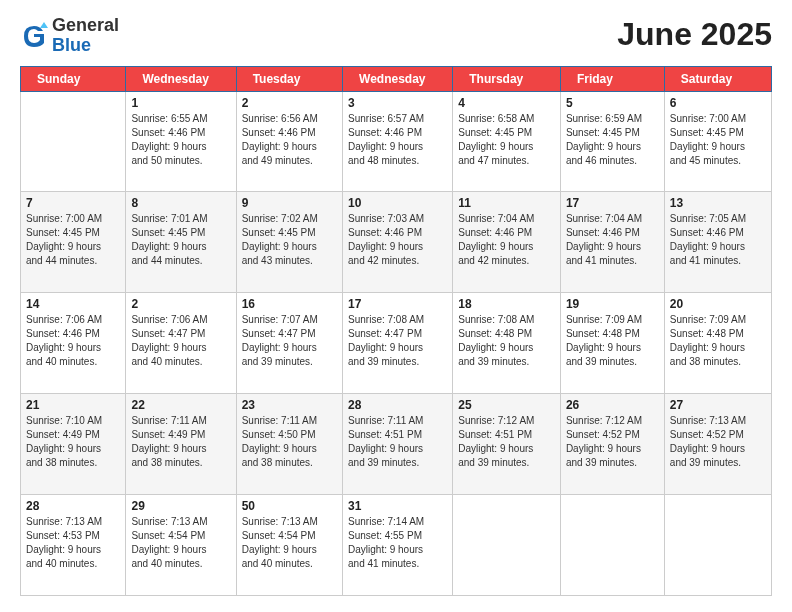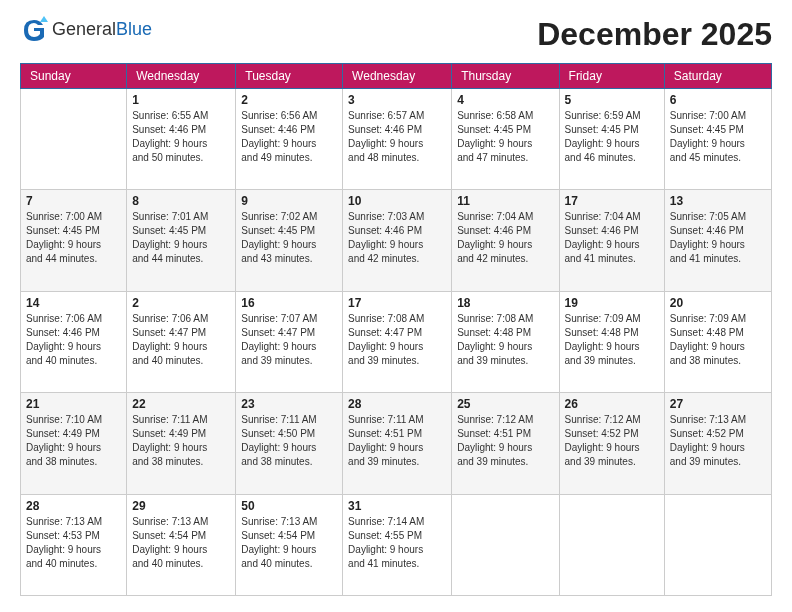--- a/index.html
+++ b/index.html
@@ -22,22 +22,23 @@
       justify-content: space-between;
       align-items: flex-start;
       margin-bottom: 10px;
     }
     .logo {
       display: flex;
       align-items: center;
     }
     .logo-text {
       display: flex;
+      flex-direction: column;
       font-size: 18px;
-      font-weight: normal;
+      font-weight: bold;
       line-height: 1.1;
       justify-content: center;
     }
     .logo-general { color: #333; }
     .logo-blue { color: #1a6ab5; }
     .logo-icon {
       width: 28px;
       height: 28px;
       margin-right: 4px;
       display: flex;
@@ -56,26 +57,26 @@
       font-size: 15px;
       color: #444;
     }
     .calendar {
       width: 100%;
       border-collapse: collapse;
       flex: 1;
       font-size: 10.5px;
     }
     .calendar thead tr th {
-      background: #be185d;
+      background: #ef4444;
       color: #fff;
-      padding: 5px 9px;
+      padding: 5px 16px;
       text-align: left;
       font-size: 12px;
-      font-weight: normal;
+      font-weight: bold;
       border: 1px solid #2e6aa3;
     }
     .calendar tbody tr td {
       border: 1px solid #ccc;
       vertical-align: top;
       padding: 4px 5px;
       width: 113px;
       height: 88px;
       background: #fff;
     }
@@ -108,21 +109,21 @@
           <path d="M4 14 Q4 4 14 4 Q20 4 23 9 L18 9 Q16 7 14 7 Q8 7 8 14 Q8 21 14 21 Q18 21 20 18 L20 15 L14 15 L14 12 L24 12 L24 21 Q21 25 14 25 Q4 25 4 14Z" fill="#1a6ab5"></path>
           <path d="M20 6 L28 6 L24 0 Z" fill="#4fc3f7"></path>
         </svg>
       </div>
       <div class="logo-text">
         <span class="logo-general">General</span>
         <span class="logo-blue">Blue</span>
       </div>
     </div>
     <div class="title-block">
-      <div class="month-title">December 2025</div>
+      <div class="month-title">June 2025</div>
     </div>
   </div>
 
   <table class="calendar">
     <thead>
       <tr>
       <th>Sunday</th>
           <th>Wednesday</th>
           <th>Tuesday</th>
           <th>Wednesday</th>

